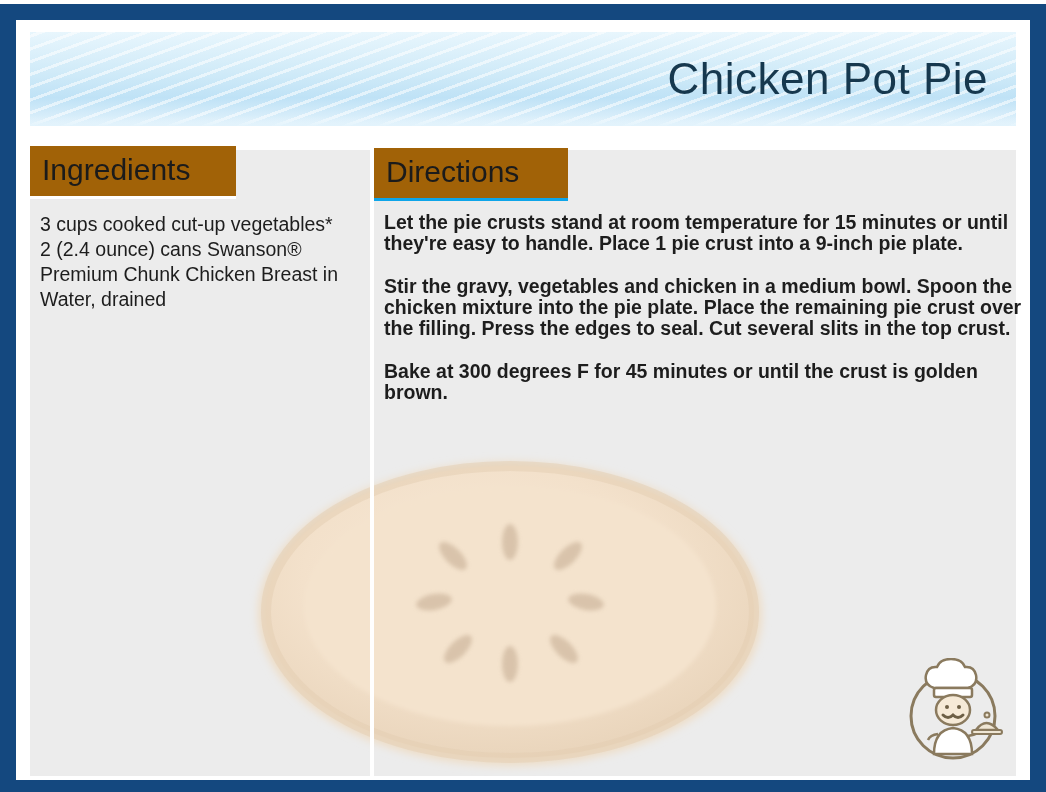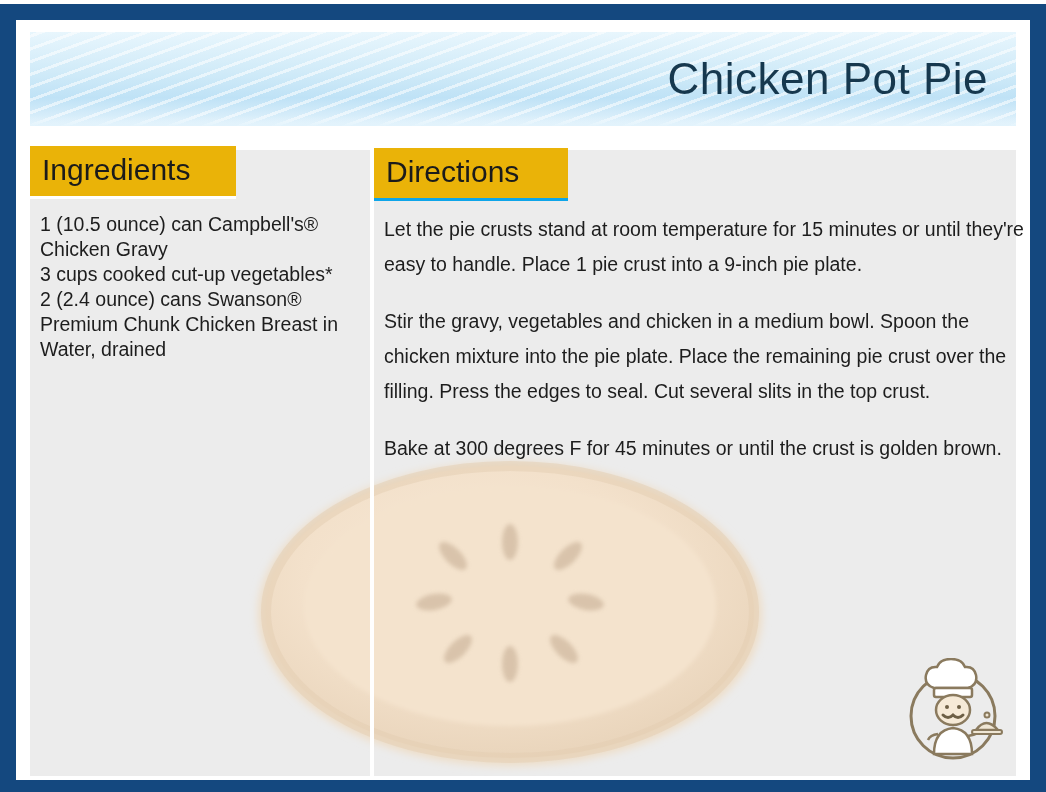--- a/index.html
+++ b/index.html
@@ -82,21 +82,21 @@
   .panel-directions {
     left: 358px;
     top: 130px;
     width: 642px;
     height: 626px;
   }
 
   
   .panel-header {
     position: absolute;
-    background: #eab308;
+    background: #a16207;
     color: #1b1b1b;
     font-size: 30px;
     line-height: 40px;
     padding: 4px 14px 6px 12px;
     white-space: nowrap;
   }
   .header-ingredients {
     left: 14px;
     top: 126px;
     width: 180px;
@@ -120,21 +120,22 @@
     top: 192px;
     width: 330px;
   }
   .body-directions {
     left: 368px;
     top: 192px;
     width: 646px;
   }
   .body-directions p {
     margin: 0 0 22px 0;
-    line-height: 35px;
+    line-height: 21px;
+    font-weight: bold;
   }
   .ing-line {
     display: block;
   }
 
   
   .pie-wrap {
     position: absolute;
     left: 232px;
     top: 424px;
@@ -213,21 +214,20 @@
         <ellipse cx="262" cy="168" rx="244" ry="146" fill="none" stroke="#e3cdb1" stroke-width="10" opacity="0.5"></ellipse>
       </svg>
     </div>
 
     <div class="gutter"></div>
 
     <div class="panel-header header-ingredients">Ingredients</div>
     <div class="panel-header header-directions">Directions</div>
 
     <div class="panel-body body-ingredients">
-      <span class="ing-line">1 (10.5 ounce) can  Campbell's® Chicken Gravy</span>
       <span class="ing-line">3 cups cooked cut-up vegetables*</span>
       <span class="ing-line">2 (2.4 ounce) cans Swanson® Premium Chunk Chicken Breast in Water, drained</span>
     </div>
 
     <div class="panel-body body-directions">
       <p>Let the pie crusts stand at room temperature for 15 minutes or until they're easy to handle.  Place 1 pie crust into a 9-inch pie plate.</p>
       <p>Stir the gravy, vegetables and chicken in a medium bowl. Spoon the chicken mixture into the pie plate. Place the remaining pie crust over the filling. Press the edges to seal. Cut several slits in the top crust.</p>
       <p>Bake at 300 degrees F for 45 minutes or until the crust is golden brown.</p>
     </div>
 

